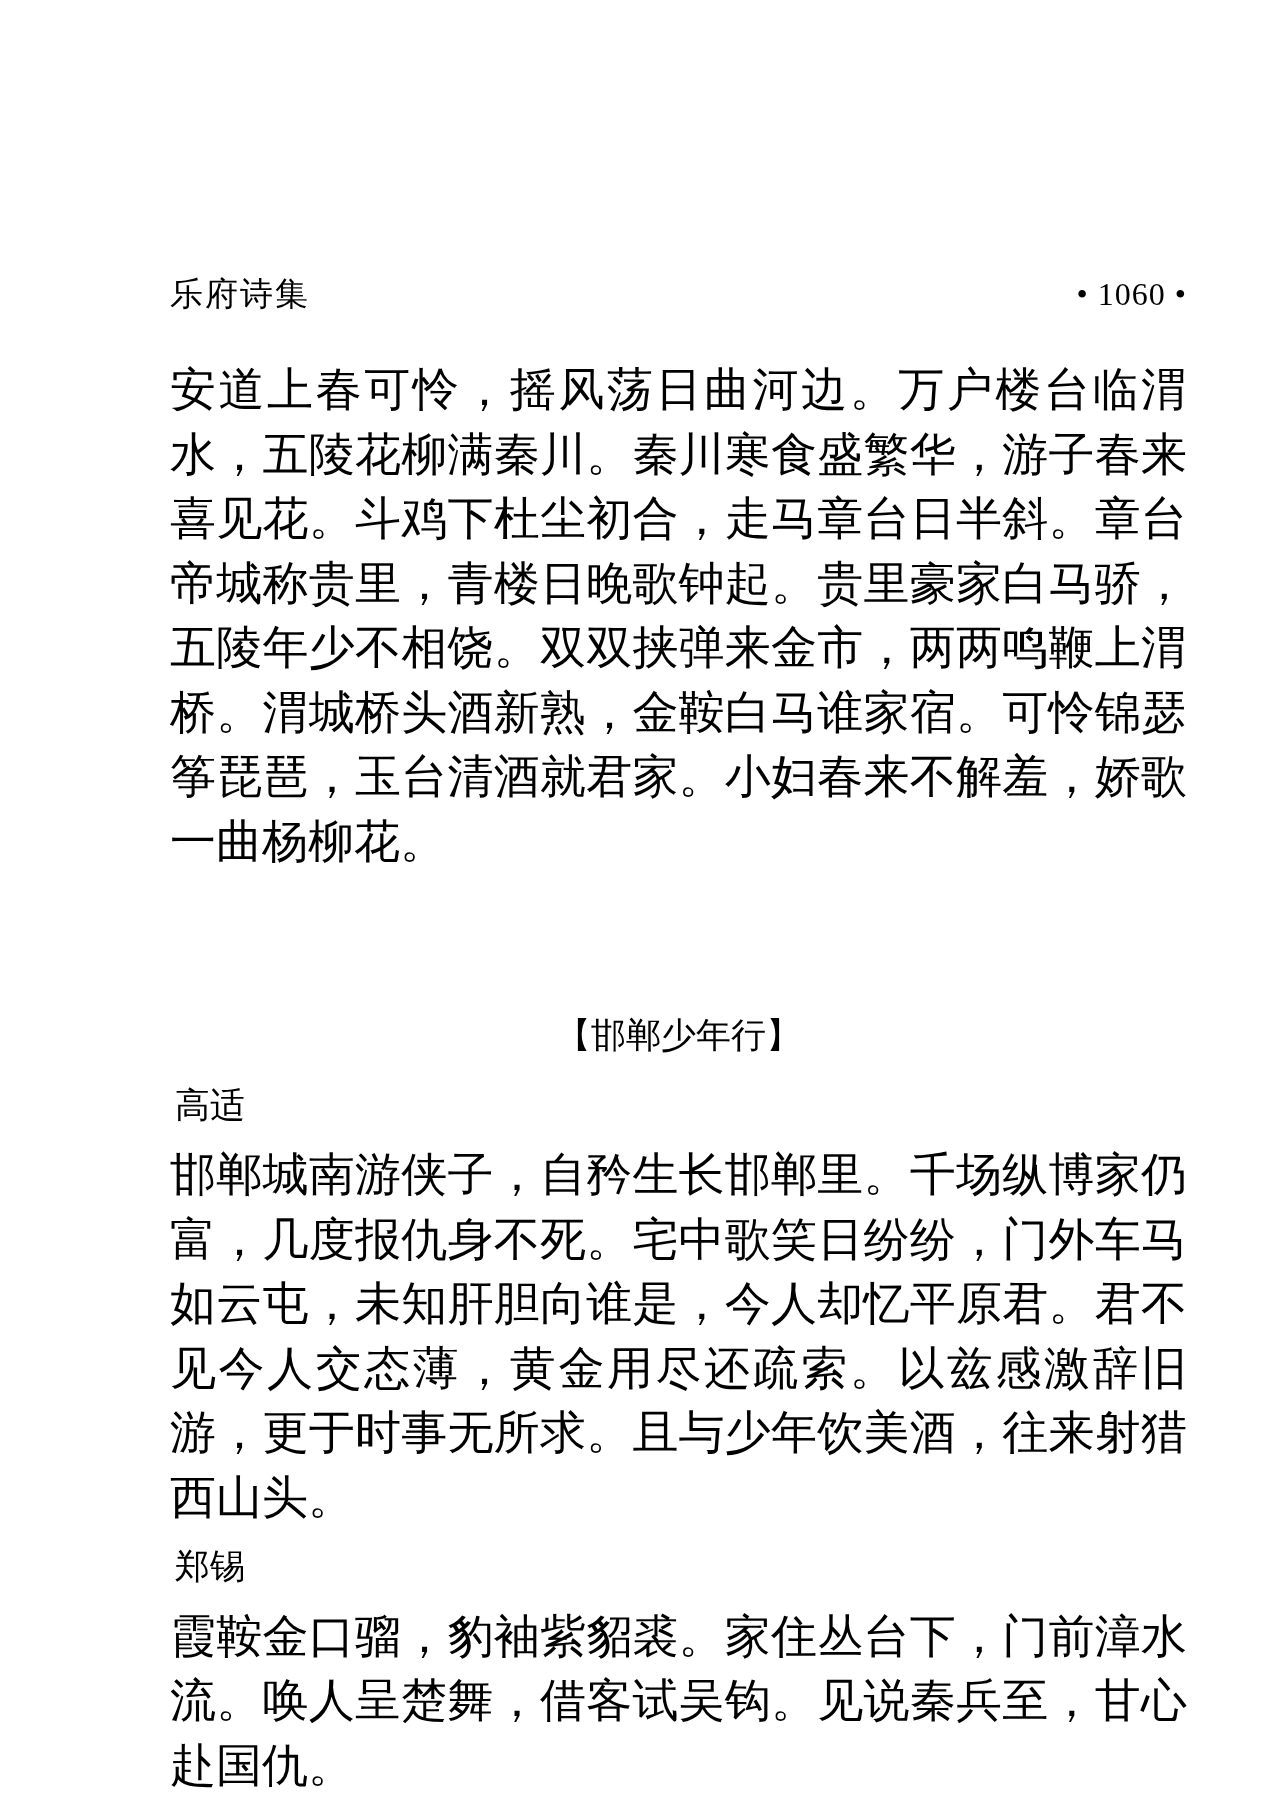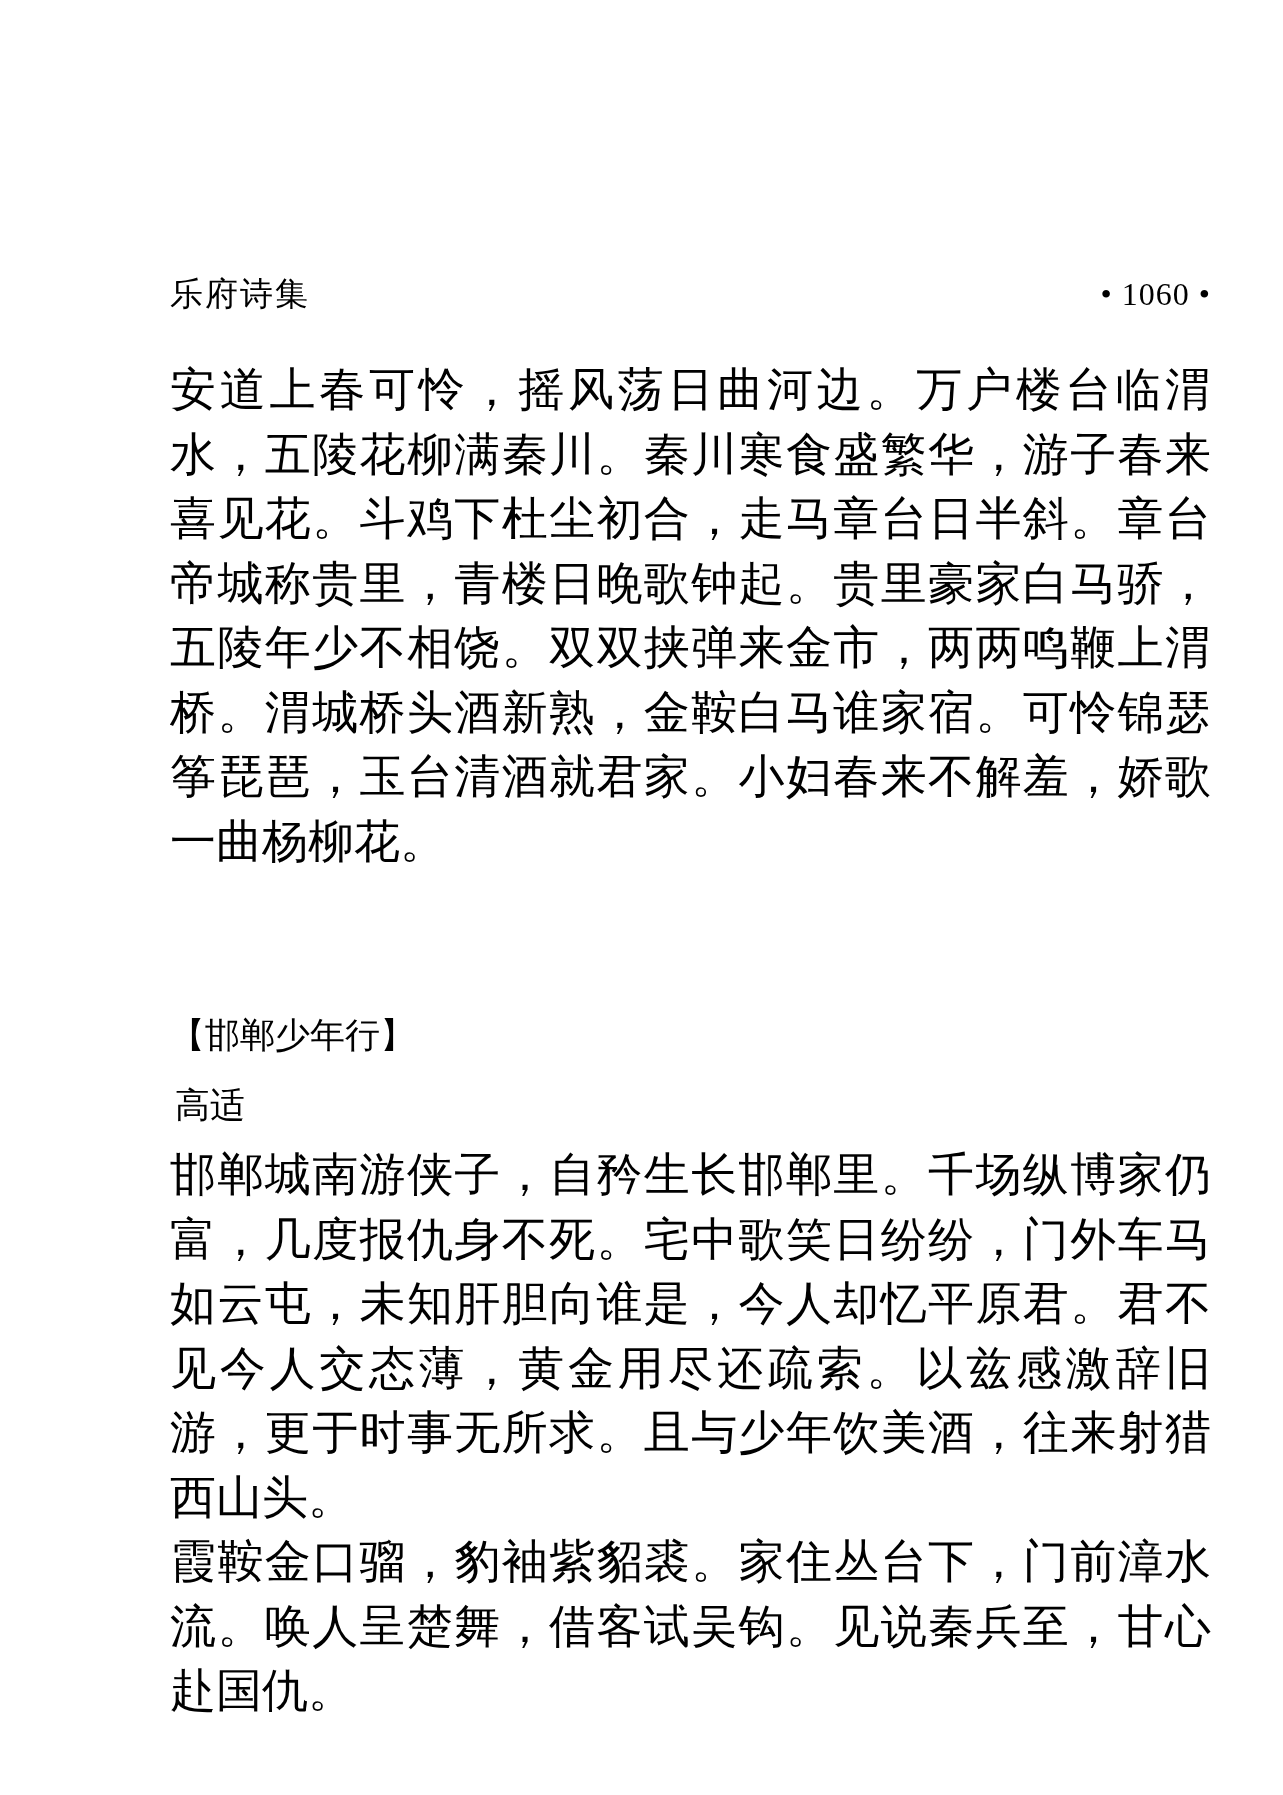--- a/index.html
+++ b/index.html
@@ -12,21 +12,21 @@
     height: 1795px;
     position: relative;
     font-family: "Liberation Serif", "DejaVu Serif", serif;
     color: #000000;
     overflow: hidden;
   }
   .page {
     box-sizing: border-box;
     width: 1283px;
     height: 1795px;
-    padding: 272px 72px 0 170px;
+    padding: 272px 96px 0 170px;
   }
   .page-header {
     display: flex;
     justify-content: space-between;
     align-items: baseline;
     font-size: 33px;
     line-height: 44px;
   }
   .book-title {
     letter-spacing: 2px;
@@ -44,20 +44,21 @@
   }
   .continuation {
     margin-top: 42px;
   }
   .poem-block {
     margin: 0;
   }
   .poem-title {
     font-size: 35px;
     line-height: 64.5px;
+    text-align: center;
     margin: 0;
   }
   .poem-title-1 {
     margin-top: 130px;
   }
   .poem-title-2 {
     margin-top: 142px;
   }
   .poem-author {
     font-size: 35px;
@@ -77,16 +78,17 @@
 
   <p class="body-text continuation">安道上春可怜，摇风荡日曲河边。万户楼台临渭水，五陵花柳满秦川。秦川寒食盛繁华，游子春来喜见花。斗鸡下杜尘初合，走马章台日半斜。章台帝城称贵里，青楼日晚歌钟起。贵里豪家白马骄，五陵年少不相饶。双双挟弹来金市，两两鸣鞭上渭桥。渭城桥头酒新熟，金鞍白马谁家宿。可怜锦瑟筝琵琶，玉台清酒就君家。小妇春来不解羞，娇歌一曲杨柳花。</p>
 
   <div class="poem-block">
     <p class="poem-title poem-title-1">【邯郸少年行】</p>
     <p class="poem-author">高适</p>
     <p class="body-text">邯郸城南游侠子，自矜生长邯郸里。千场纵博家仍富，几度报仇身不死。宅中歌笑日纷纷，门外车马如云屯，未知肝胆向谁是，今人却忆平原君。君不见今人交态薄，黄金用尽还疏索。以兹感激辞旧游，更于时事无所求。且与少年饮美酒，往来射猎西山头。</p>
   </div>
 
   <div class="poem-block">
+    <p class="poem-author">郑锡</p>
     <p class="body-text">霞鞍金口骝，豹袖紫貂裘。家住丛台下，门前漳水流。唤人呈楚舞，借客试吴钩。见说秦兵至，甘心赴国仇。</p>
   </div>
 
 </div>
 
 </body></html>

